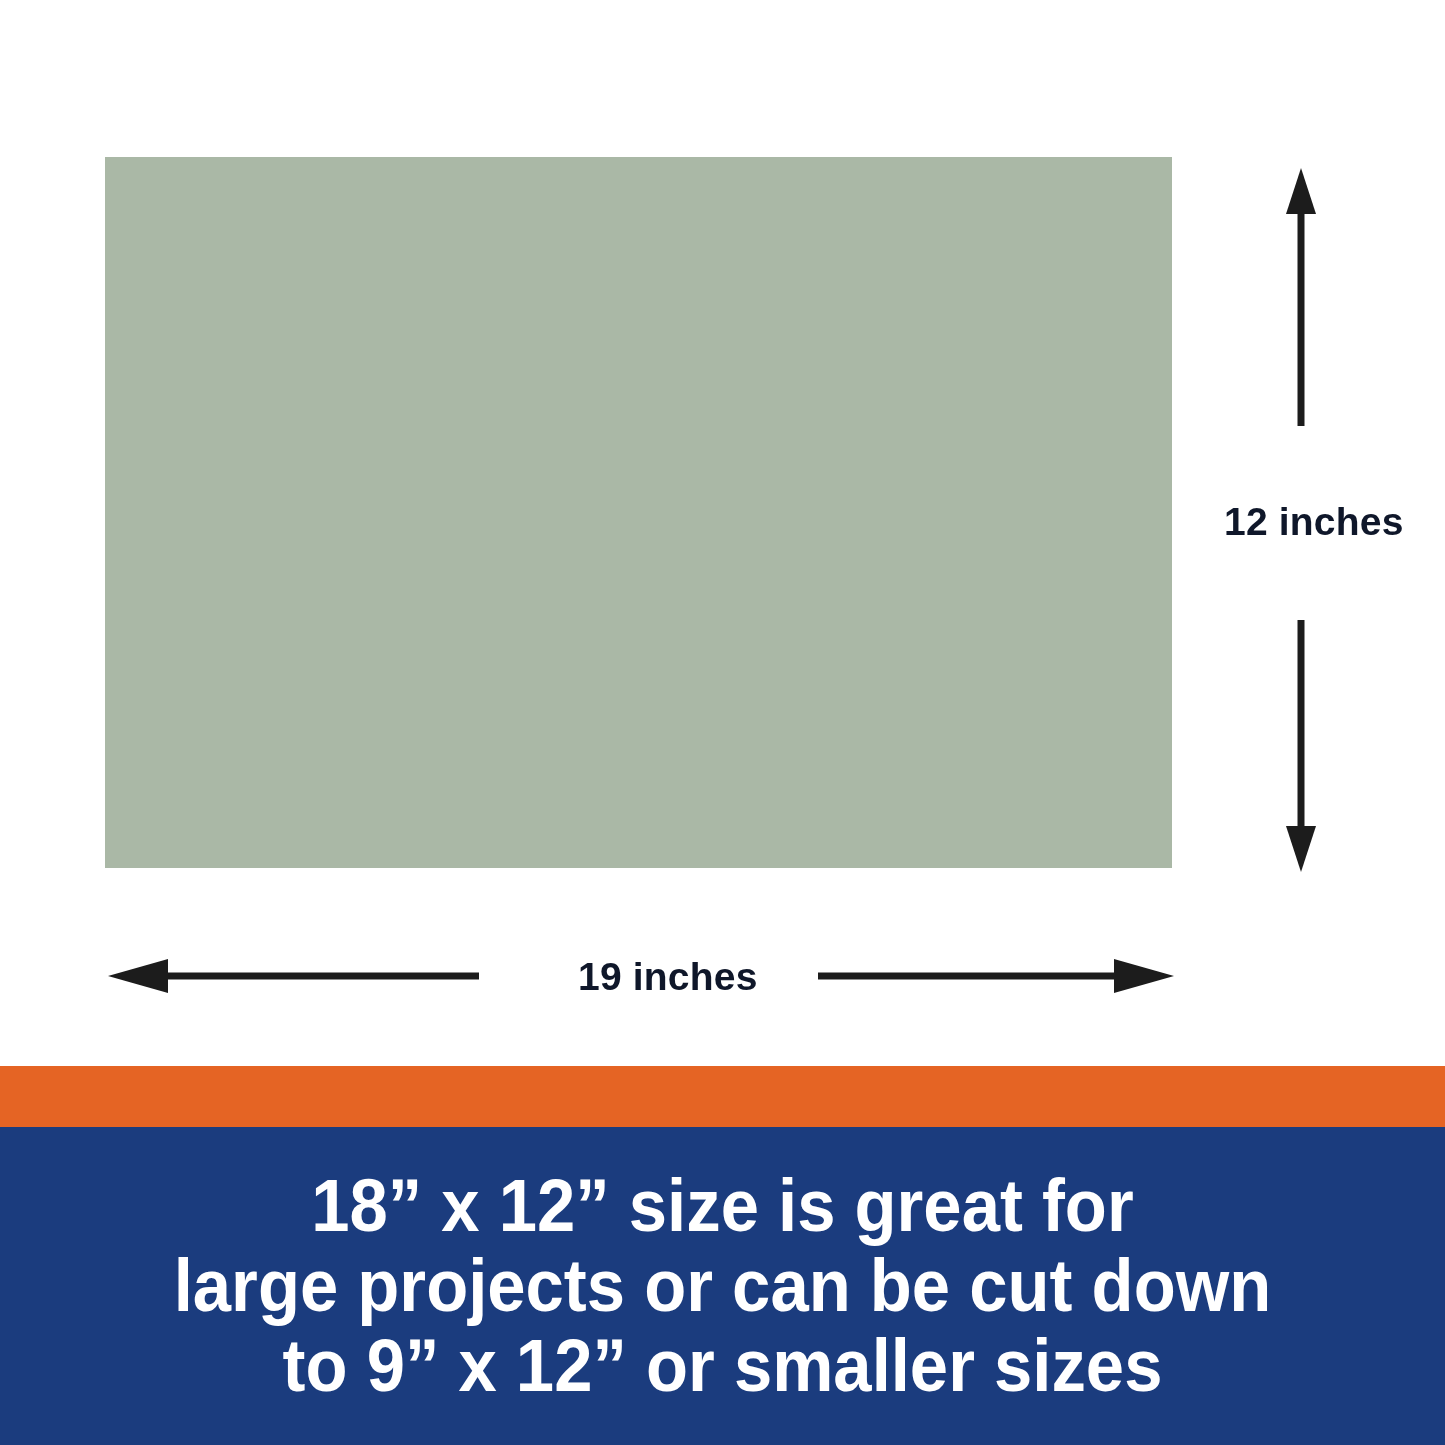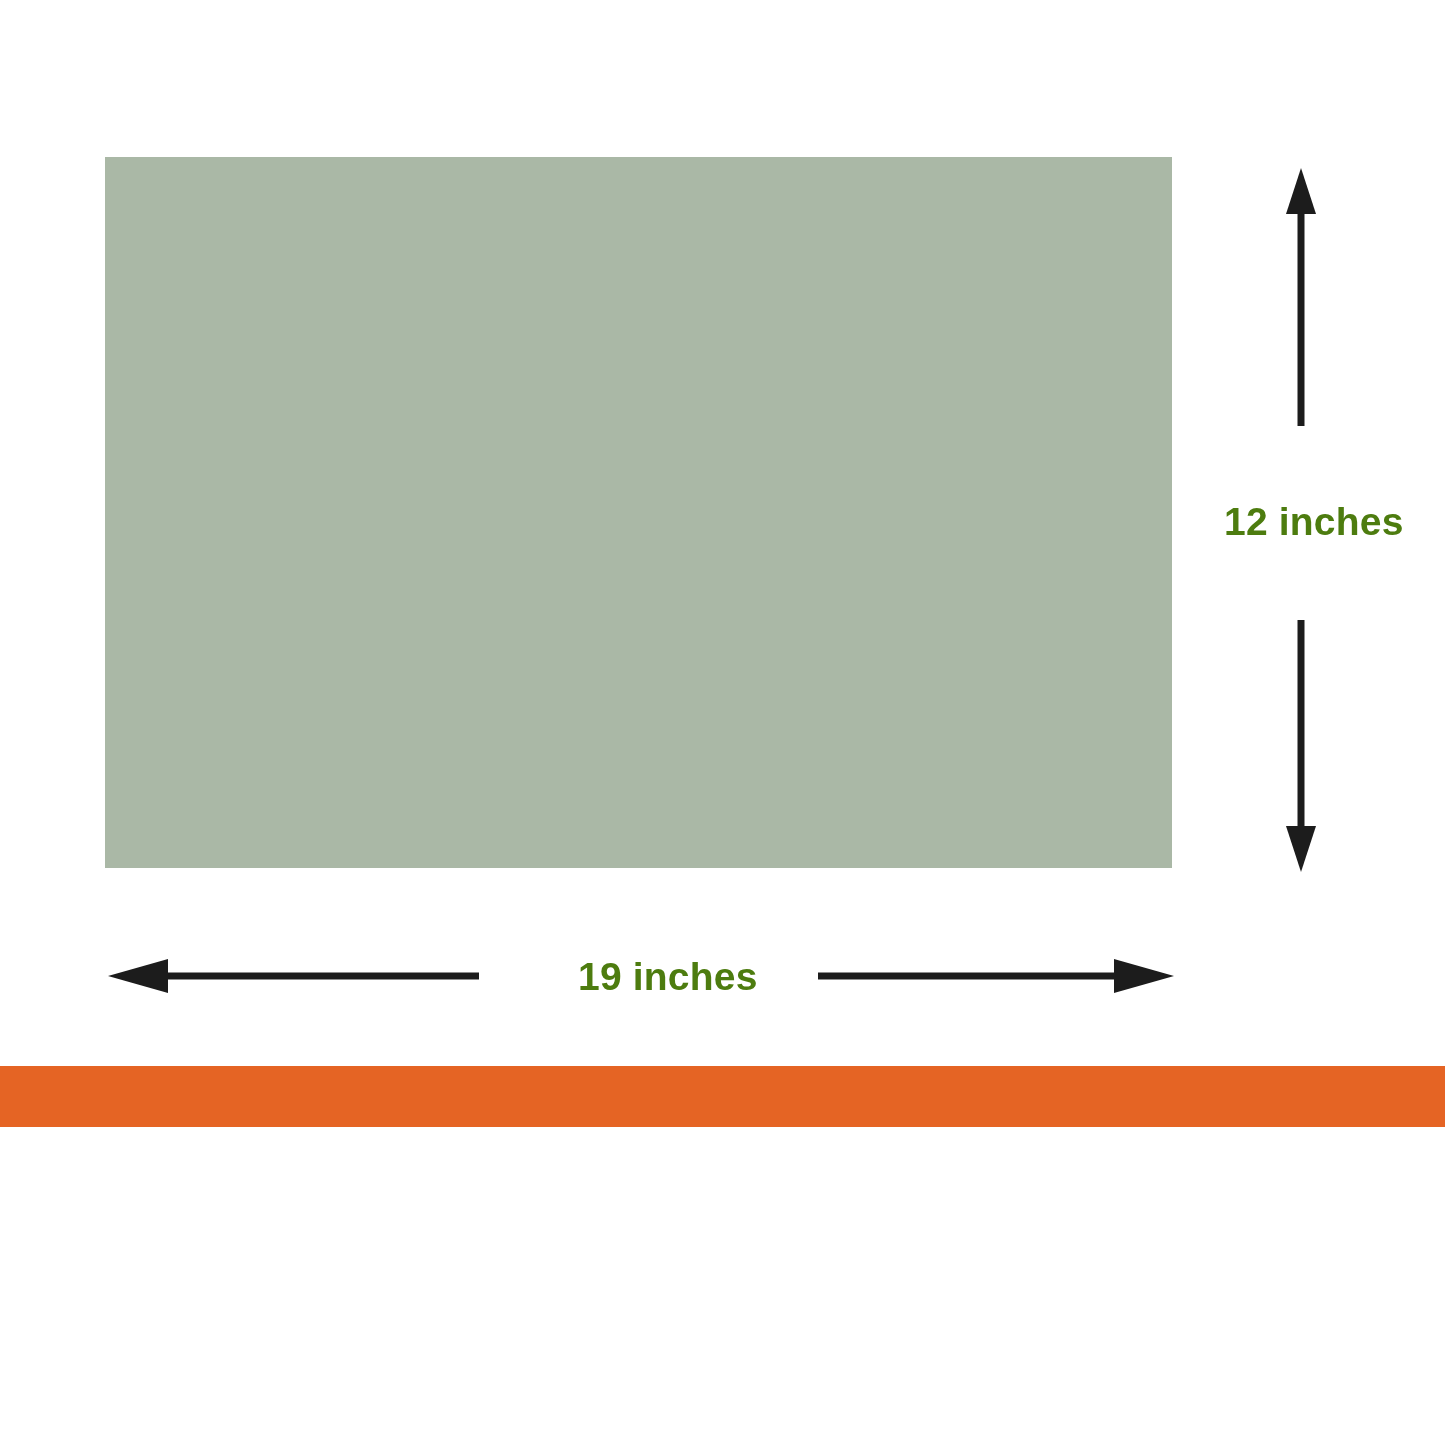--- a/index.html
+++ b/index.html
@@ -49,21 +49,21 @@
   #horizontal-dimension {
     position: absolute;
     left: 100px;
     top: 940px;
     width: 1082px;
     height: 72px;
   }
 
   .dim-label {
     position: absolute;
-    color: #4d7c0f;
+    color: #0f172a;
     font-weight: 700;
     font-size: 39px;
     letter-spacing: 0.2px;
     white-space: nowrap;
     line-height: 1;
   }
   #vertical-dimension-label {
     left: 1224px;
     top: 502px;
   }
@@ -134,14 +134,21 @@
 
       <rect x="718" y="32.5" width="302" height="7" fill="#1c1c1c"></rect>
       <polygon points="1074,36 1014,19 1014,53" fill="#1c1c1c"></polygon>
     </svg>
 
     <div id="horizontal-dimension-label" class="dim-label">19 inches</div>
   </div>
 
   <div id="accent-bar" style="background: rgb(229, 100, 36);"></div>
 
+  <div id="caption-panel" style="background: rgb(27, 60, 126);">
+    <div id="caption-text" style="color: rgb(255, 255, 255);">
+      <span class="caption-line">18” x 12” size is great for</span>
+      <span class="caption-line">large projects or can be cut down</span>
+      <span class="caption-line">to 9” x 12” or smaller sizes</span>
+    </div>
+  </div>
 
 </div>
 
 </body></html>

